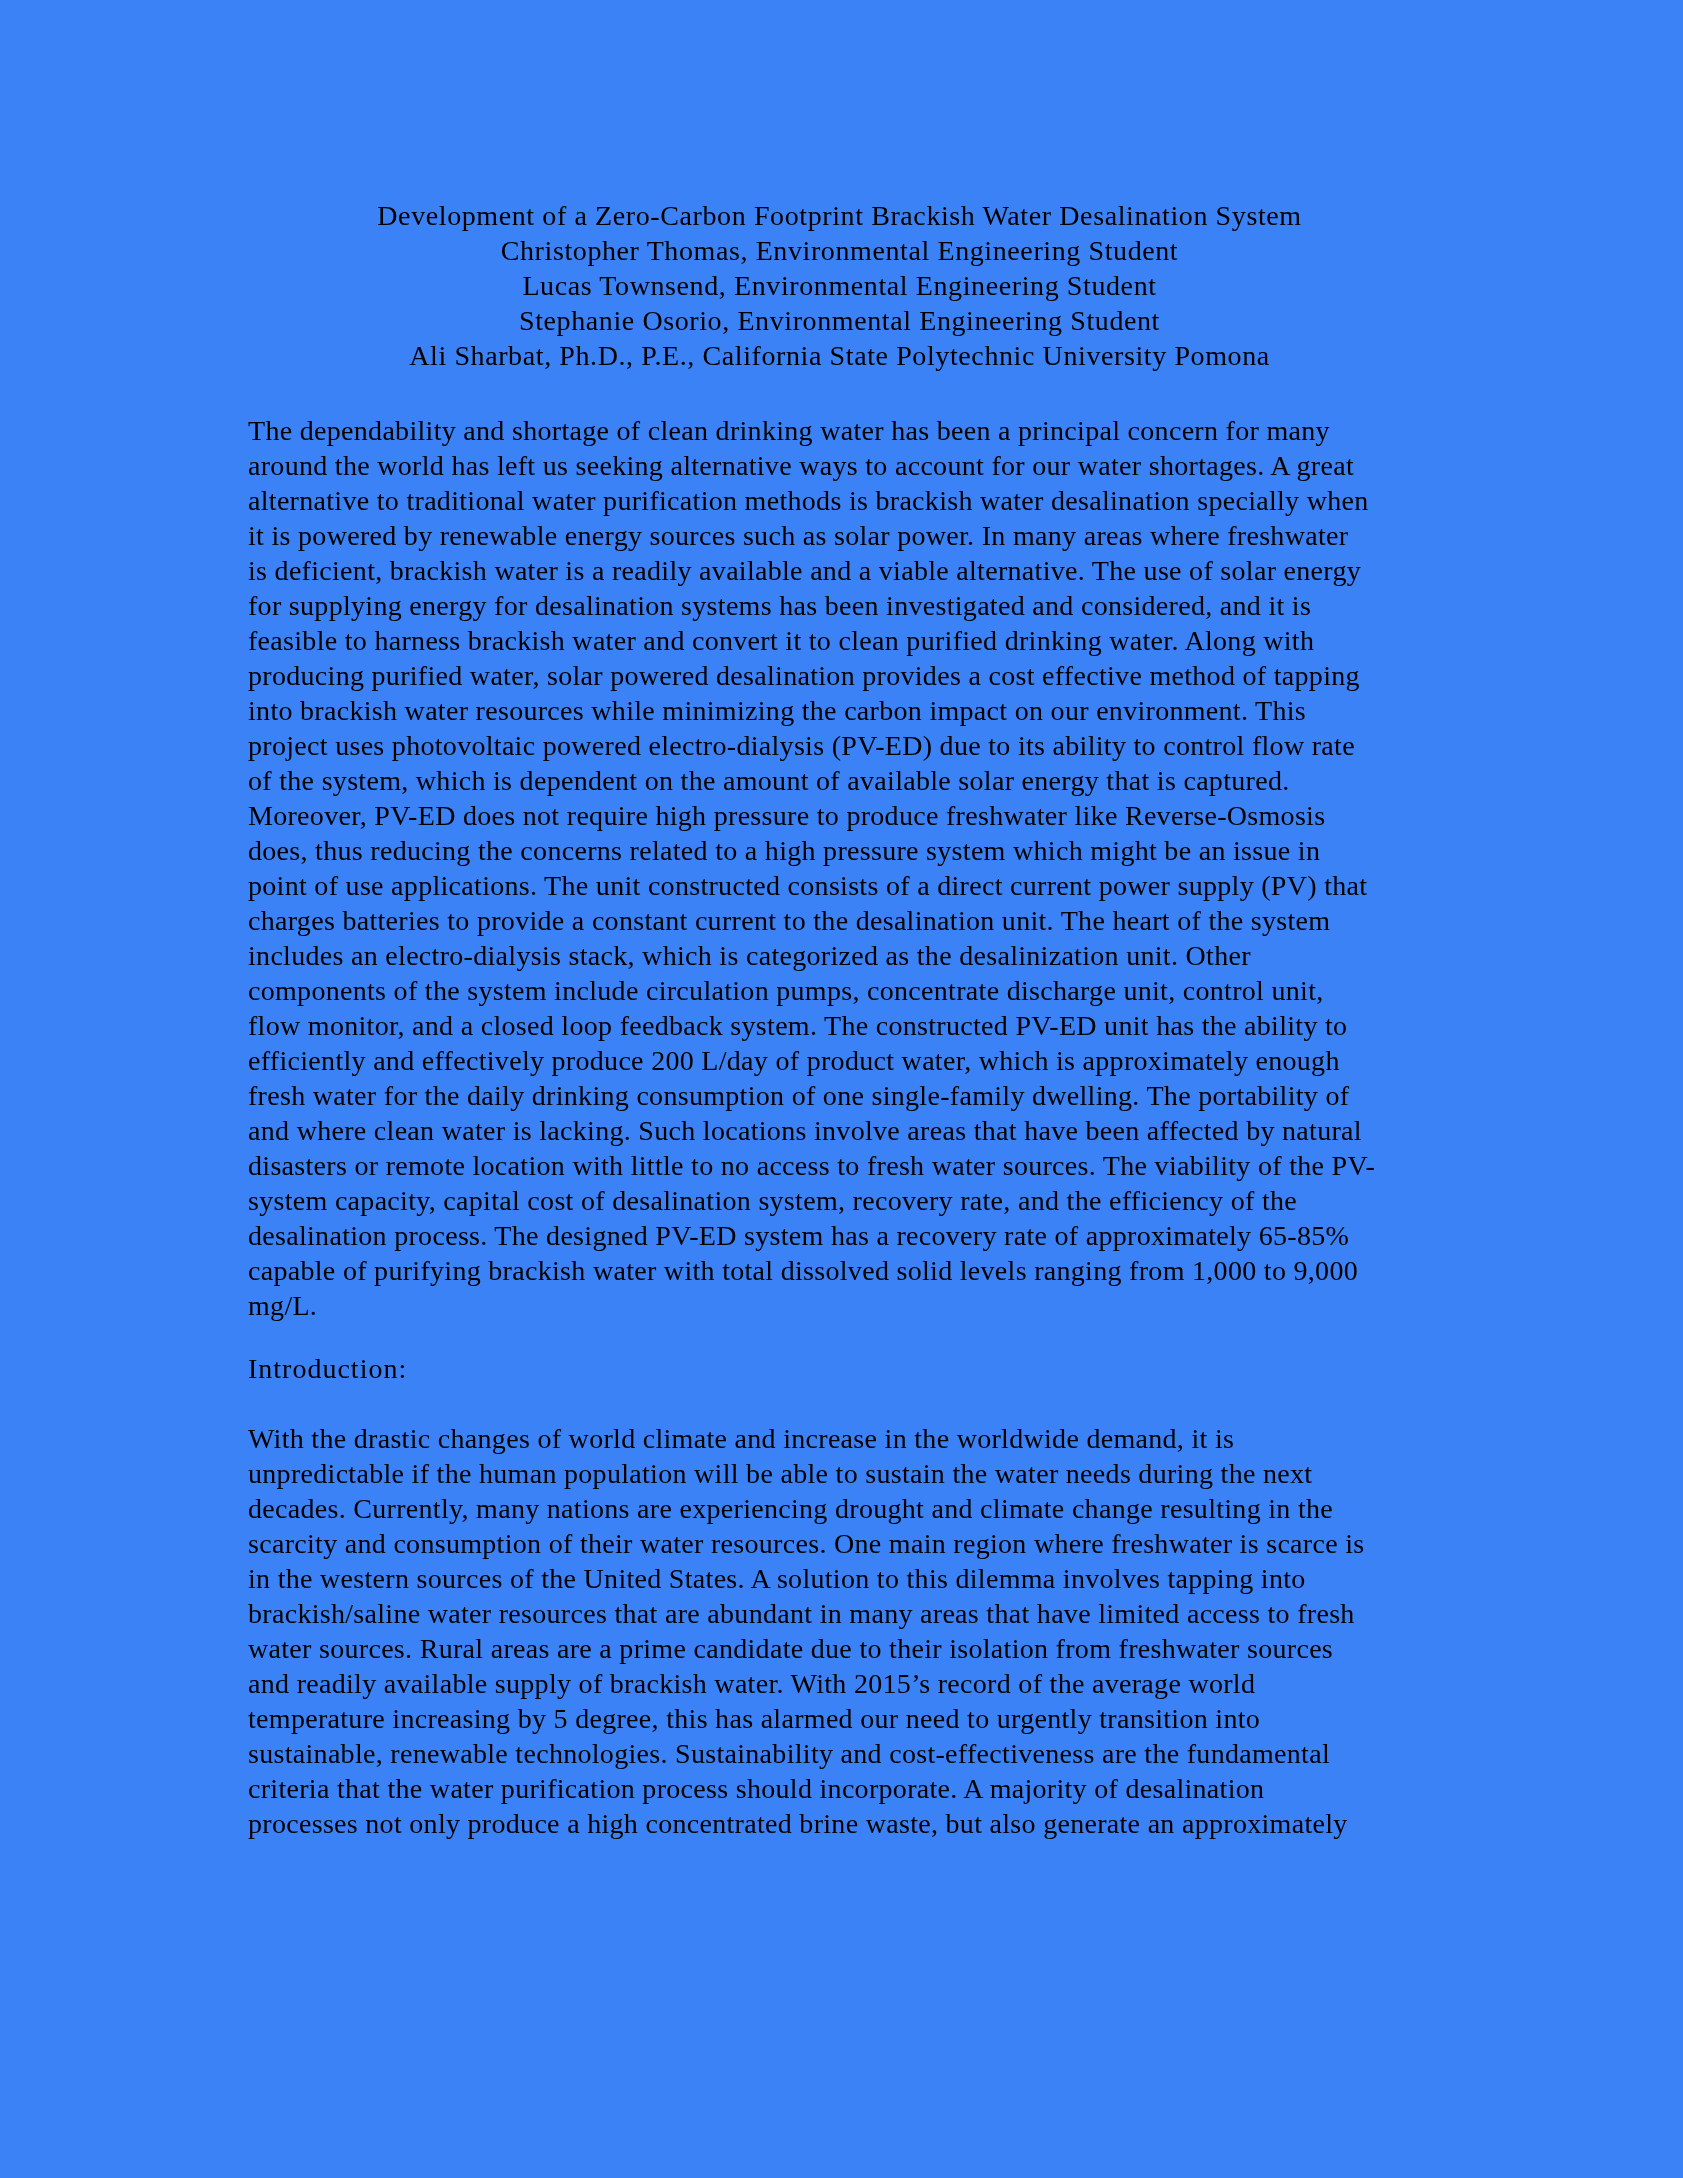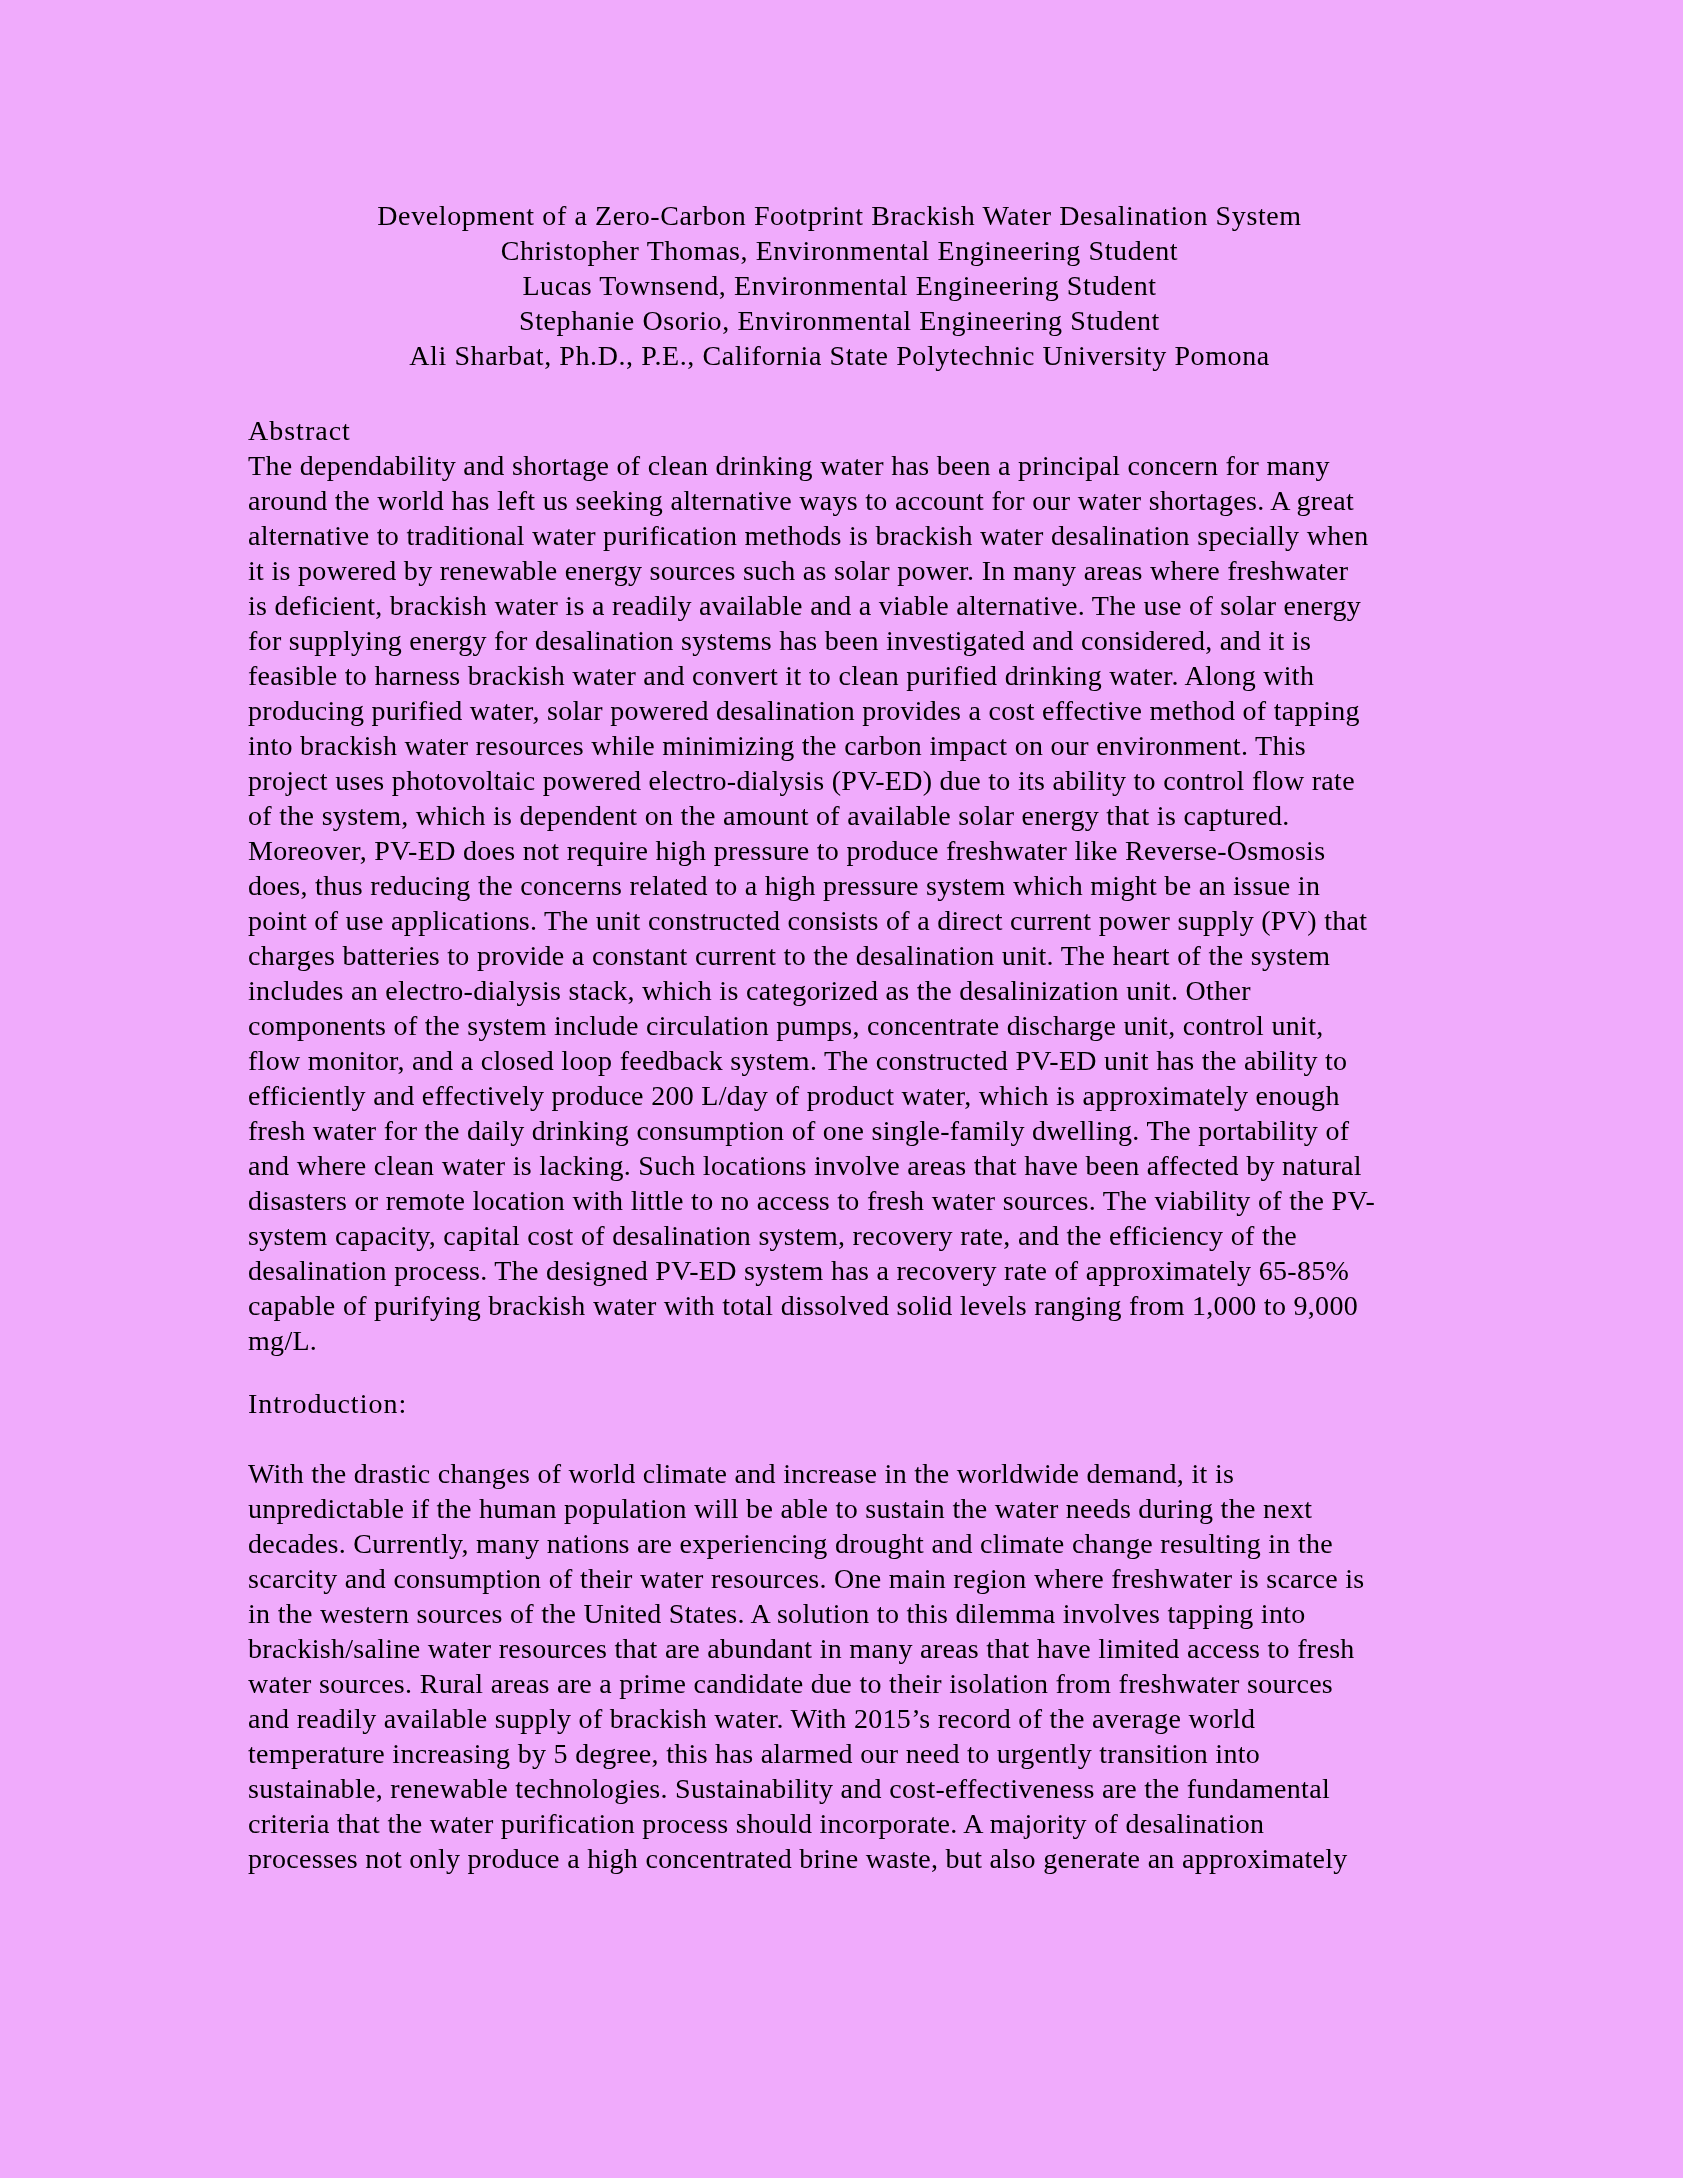--- a/index.html
+++ b/index.html
@@ -4,21 +4,21 @@
 <style>
   html, body {
     margin: 0;
     padding: 0;
     background: #ffffff;
   }
   .page {
     position: relative;
     width: 1683px;
     height: 2178px;
-    background: #f0abfc;
+    background: #3b82f6;
     color: #000000;
     font-family: "Liberation Serif", "DejaVu Serif", serif;
     font-size: 28px;
     overflow: hidden;
   }
   .content {
     position: absolute;
     left: 248px;
     top: 198px;
     width: 1183px;
@@ -49,21 +49,20 @@
     <div class="title-block">
         <div class="line">Development of a Zero-Carbon Footprint Brackish Water Desalination System</div>
         <div class="line">Christopher Thomas, Environmental Engineering Student</div>
         <div class="line">Lucas Townsend, Environmental Engineering Student</div>
         <div class="line">Stephanie Osorio, Environmental Engineering Student</div>
         <div class="line">Ali Sharbat, Ph.D., P.E., California State Polytechnic University Pomona</div>
       </div>
 
     <div class="gap-40"></div>
 
-    <div class="line heading">Abstract</div>
 
     <div class="paragraph">
         <div class="line">The dependability and shortage of clean drinking water has been a principal concern for many</div>
         <div class="line">around the world has left us seeking alternative ways to account for our water shortages. A great</div>
         <div class="line">alternative to traditional water purification methods is brackish water desalination specially when</div>
         <div class="line">it is powered by renewable energy sources such as solar power. In many areas where freshwater</div>
         <div class="line">is deficient, brackish water is a readily available and a viable alternative. The use of solar energy</div>
         <div class="line">for supplying energy for desalination systems has been investigated and considered, and it is</div>
         <div class="line">feasible to harness brackish water and convert it to clean purified drinking water. Along with</div>
         <div class="line">producing purified water, solar powered desalination provides a cost effective method of tapping</div>

